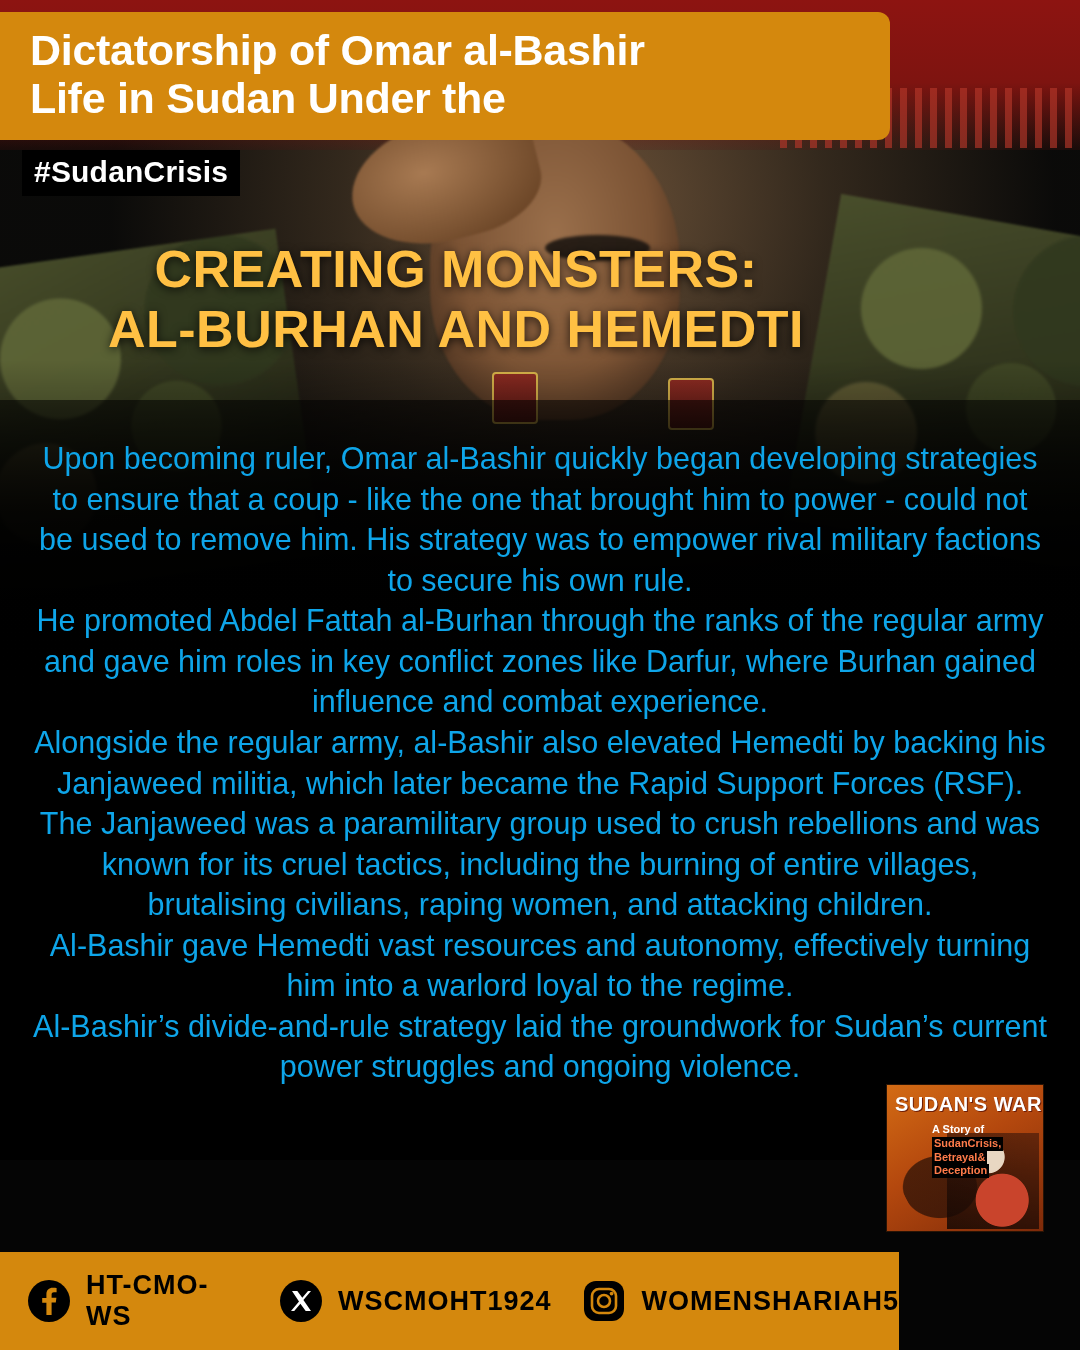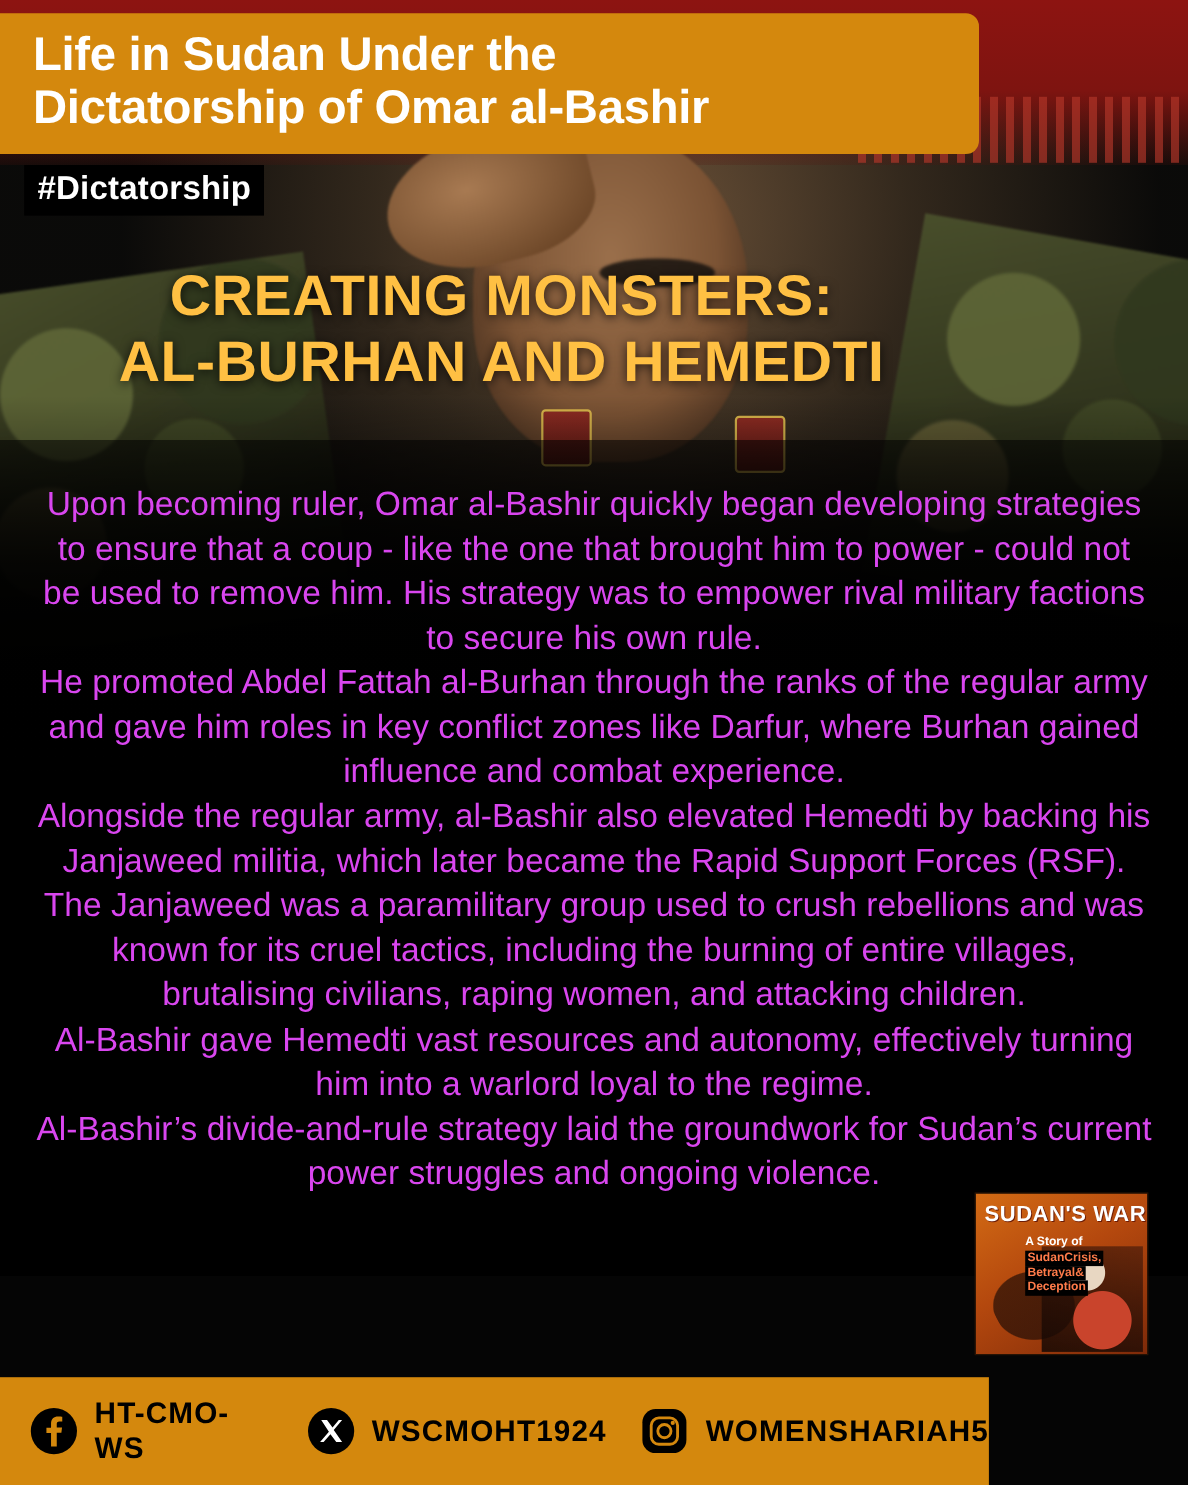--- a/index.html
+++ b/index.html
@@ -147,21 +147,21 @@
     line-height: 1.15;
     letter-spacing: 0.5px;
     text-shadow: 0 2px 10px rgba(0,0,0,0.75);
   }
 
   
   .body-text {
     position: absolute;
     left: 32px; top: 438px;
     width: 1016px;
-    color: #d946ef;
+    color: #0ea5e9;
     font-size: 30.5px;
     line-height: 1.33;
     text-align: center;
   }
   .body-text p { margin: 0; }
 
   
   .book {
     position: absolute;
     right: 36px; bottom: 118px;
@@ -241,24 +241,24 @@
     <div class="face"></div>
     <div class="moustache"></div>
     <div class="hand"></div>
     <div class="badge-patch" style="left:492px; top:372px;"></div>
     <div class="badge-patch" style="left:668px; top:378px;"></div>
     <div class="fade-to-black"></div>
   </div>
   <div class="body-scrim"></div>
 
   <div class="title-bar">
+    <div class="line">Dictatorship of Omar al-Bashir</div>
     <div class="line">Life in Sudan Under the</div>
-    <div class="line">Dictatorship of Omar al-Bashir</div>
-  </div>
-  <div class="hashtag">#Dictatorship</div>
+  </div>
+  <div class="hashtag">#SudanCrisis</div>
 
   <div class="headline">
     <div>CREATING MONSTERS:</div>
     <div>AL-BURHAN AND HEMEDTI</div>
   </div>
 
   <div class="body-text">
     <p>Upon becoming ruler, Omar al-Bashir quickly began developing strategies to ensure that a coup - like the one that brought him to power - could not be used to remove him. His strategy was to empower rival military factions to secure his own rule.</p>
     <p>He promoted Abdel Fattah al-Burhan through the ranks of the regular army and gave him roles in key conflict zones like Darfur, where Burhan gained influence and combat experience.</p>
     <p>Alongside the regular army, al-Bashir also elevated Hemedti by backing his Janjaweed militia, which later became the Rapid Support Forces (RSF). The Janjaweed was a paramilitary group used to crush rebellions and was known for its cruel tactics, including the burning of entire villages, brutalising civilians, raping women, and attacking children.</p>

